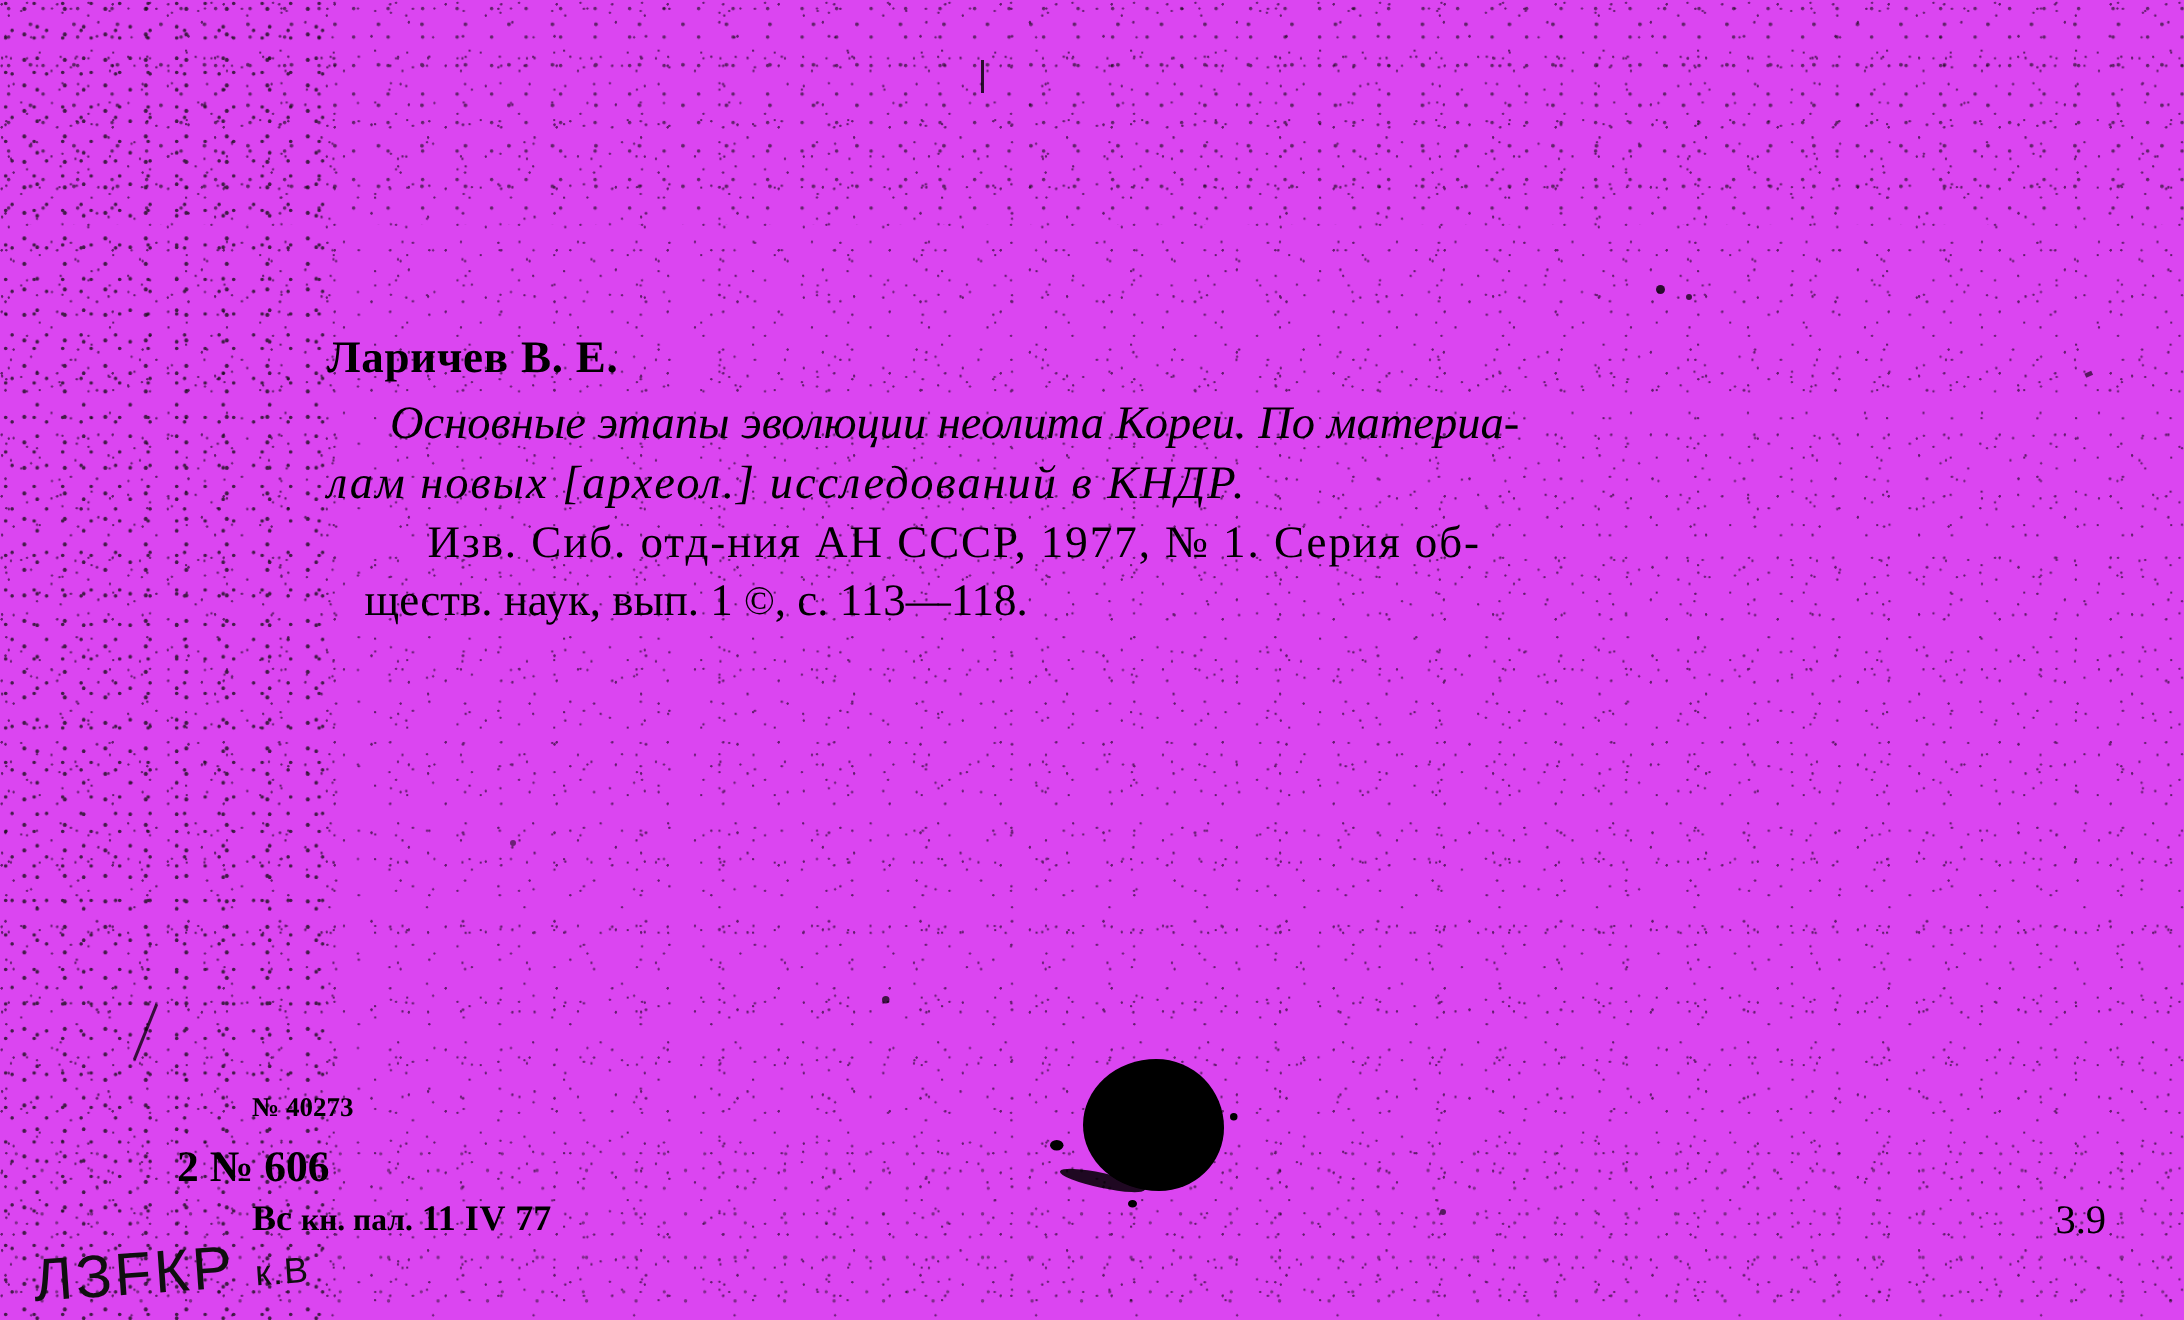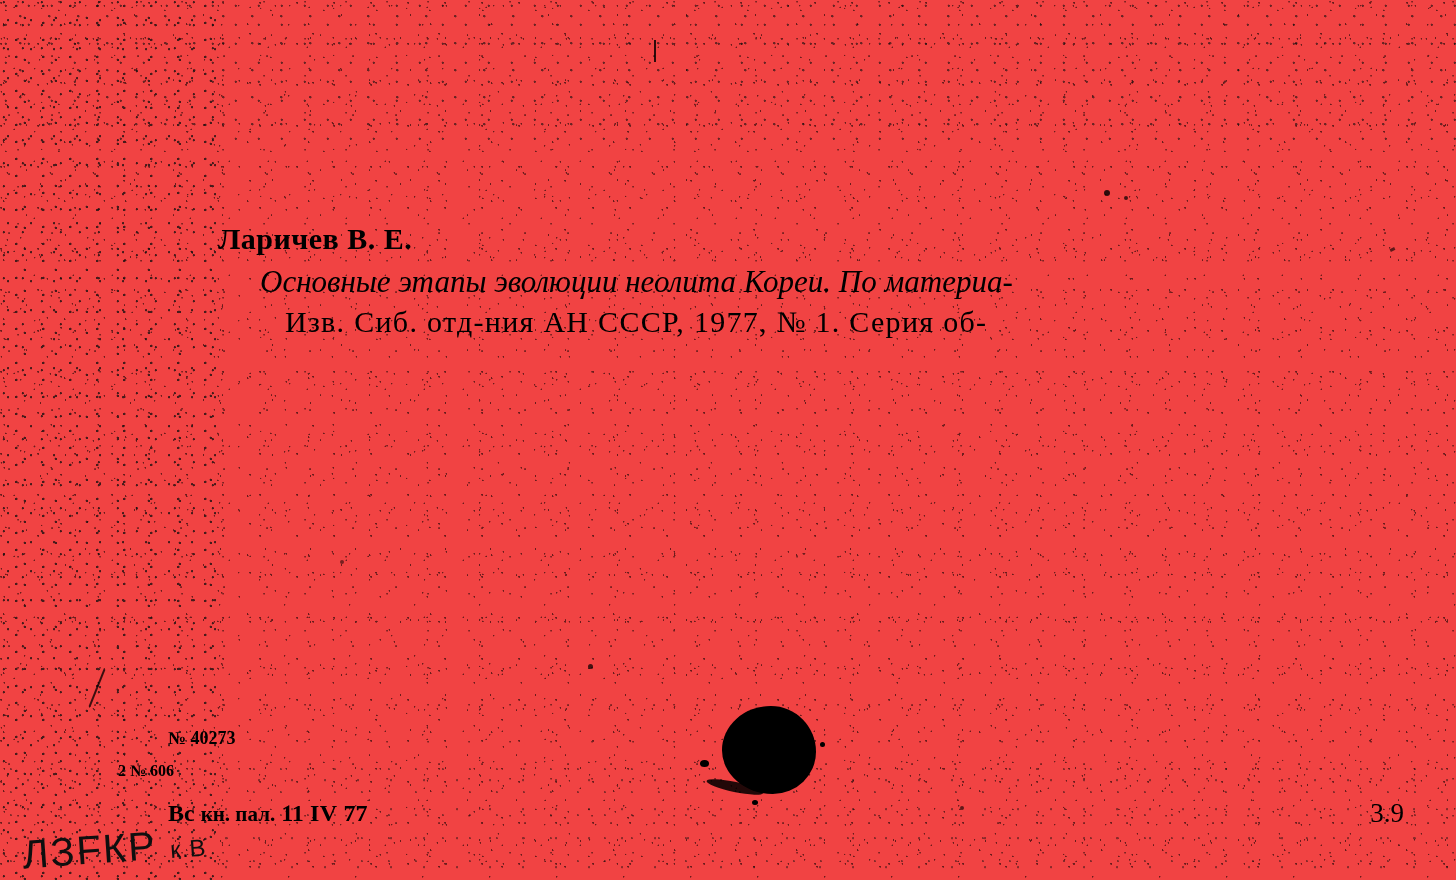--- a/index.html
+++ b/index.html
@@ -7,21 +7,21 @@
     padding: 0;
     background: #ffffff;
   }
   body {
     font-family: "Liberation Serif", serif;
   }
   #card {
     position: relative;
     width: 1456px;
     height: 880px;
-    background: #ef4444;
+    background: #d946ef;
     overflow: hidden;
     filter: contrast(1.02);
   }
 
   
   .noise {
     position: absolute;
     inset: 0;
     pointer-events: none;
     opacity: .55;
@@ -126,21 +126,21 @@
 
   
   .acc {
     position: absolute;
     color: #000;
     font-family: "Liberation Serif", serif;
     font-weight: bold;
     white-space: nowrap;
   }
   .acc-1 { left: 168px; top: 728px; font-size: 18px; }
-  .acc-2 { left: 118px; top: 762px; font-size: 16px; }
+  .acc-2 { left: 118px; top: 762px; font-size: 29px; }
   .acc-3 { left: 168px; top: 800px; font-size: 24px; }
   .acc-3 .small { font-size: 21px; }
   .acc-3 .roman { font-size: 24px; letter-spacing: .5px; }
 
   
   .shelf {
     position: absolute;
     right: 52px;
     top: 798px;
     font-size: 27px;
@@ -215,21 +215,26 @@
 <div id="card">
 
   <div class="noise"></div>
   <div class="edge-noise-left"></div>
   <div class="edge-noise-top"></div>
   <div class="edge-noise-bottom"></div>
 
   <div class="entry">
     <div class="author">Ларичев В. Е.</div>
     <div class="title-line indent">Основные этапы эволюции неолита Кореи. По материа-</div>
+    <div class="title-line wide">лам новых [археол.] исследований в КНДР.</div>
     <div class="src-line indent wide">Изв. Сиб.  отд-ния  АН СССР, 1977, № 1. Серия об-</div>
+    <div class="src-line">
+      <span>ществ. наук, вып. 1</span>
+      <span class="copyright-mark">©</span><span>, с. 113—118.</span>
+    </div>
   </div>
 
   <div class="acc acc-1">№ 40273</div>
   <div class="acc acc-2">2 № 606</div>
   <div class="acc acc-3">
     <span>Вс</span>
     <span class="small">кн. пал.</span>
     <span>11</span>
     <span class="roman">IV</span>
     <span>77</span>

